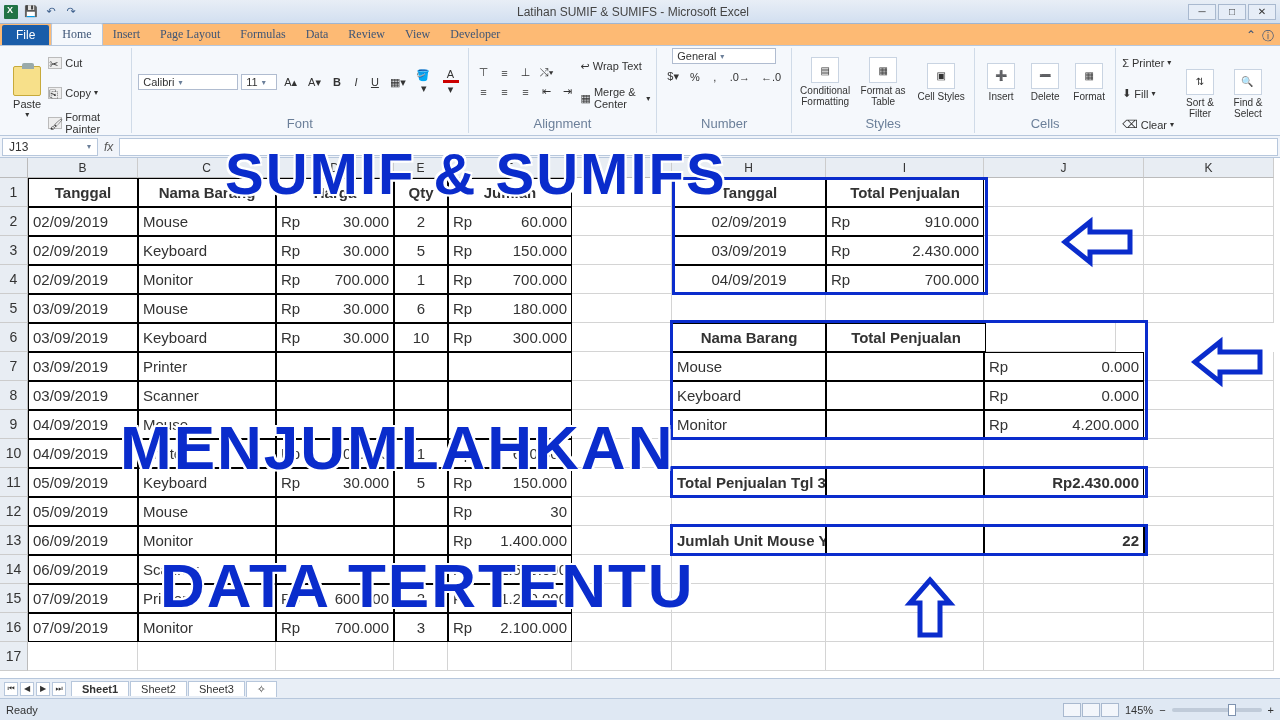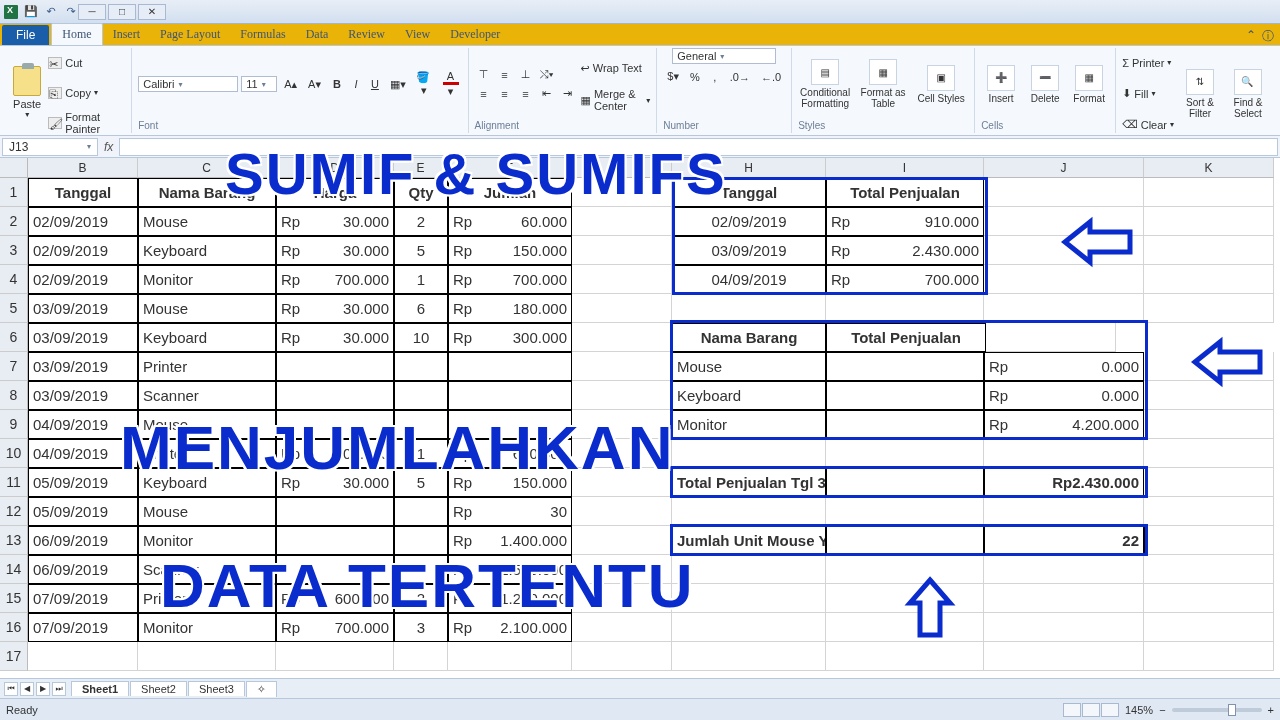--- a/index.html
+++ b/index.html
@@ -9,31 +9,31 @@
 .titlebar { height: 24px; background: linear-gradient(#e8eef6,#d2dff0); display: flex; align-items: center; padding: 0 4px; border-bottom: 1px solid #9fb5d1; }
 .titlebar .qat { display: flex; align-items: center; gap: 6px; }
 .titlebar .qat .excel-icon { width: 14px; height: 14px; background: #217346; border-radius: 1px; position: relative; }
 .titlebar .qat .excel-icon::after { content: "X"; color: #fff; font-size: 9px; font-weight: bold; position: absolute; left: 3px; top: 0; }
 .titlebar .qat .ico { width: 14px; height: 14px; display: flex; align-items: center; justify-content: center; color: #3b5d8a; }
 .titlebar .title { flex: 1; text-align: center; font-size: 12px; color: #444; }
 .titlebar .winbtns { display: flex; gap: 2px; }
 .titlebar .winbtns div { width: 28px; height: 16px; border: 1px solid #a9b9cf; background: #e6edf7; display: flex; align-items: center; justify-content: center; font-size: 10px; }
 
 
-.ribbon-tabs { height: 22px; background: #eab308; display: flex; align-items: flex-end; padding-left: 2px; border-bottom: 1px solid #b7c7dc; }
+.ribbon-tabs { height: 22px; background: #fdba74; display: flex; align-items: flex-end; padding-left: 2px; border-bottom: 1px solid #b7c7dc; }
 .ribbon-tabs .filetab { background: #1a5da9; color: #fff; padding: 3px 14px; font-size: 12px; border-radius: 2px 2px 0 0; margin-right: 2px; }
 .ribbon-tabs .tab { padding: 3px 10px; font-size: 12px; color: #3e5576; font-family: Liberation Serif, serif; }
 .ribbon-tabs .tab.active { background: #f5f8fc; border: 1px solid #b7c7dc; border-bottom: none; border-radius: 2px 2px 0 0; }
 .ribbon-tabs .right { margin-left: auto; display: flex; gap: 6px; padding-right: 6px; color: #3e5576; font-size: 12px; }
 
 
 .ribbon { height: 90px; background: #f5f8fc; border-bottom: 1px solid #b7c7dc; display: flex; padding: 2px 4px; }
 .rgroup { border-right: 1px solid #d0dbe8; padding: 0 6px; display: flex; flex-direction: column; }
 .rgroup .gbody { flex: 1; display: flex; align-items: center; gap: 4px; }
-.rgroup .glabel { text-align: left; font-size: 10px; color: #6b7f99; padding-bottom: 2px; }
+.rgroup .glabel { text-align: center; font-size: 13px; color: #6b7f99; padding-bottom: 2px; }
 .paste-big { display: flex; flex-direction: column; align-items: center; width: 40px; }
 .paste-big .pico { width: 28px; height: 30px; background: #f7e08a; border: 1px solid #c7aa3b; margin-bottom: 2px; border-radius: 2px; position: relative; }
 .paste-big .pico::after { content: ""; position: absolute; top: -4px; left: 8px; width: 12px; height: 6px; background: #9aa; border-radius: 2px 2px 0 0; }
 .clip-side { display: flex; flex-direction: column; gap: 1px; font-size: 11px; }
 .clip-side .row { display: flex; align-items: center; gap: 3px; }
 .clip-side .ico { width: 14px; height: 12px; border: 1px solid #bbb; background: #eee; }
 .font-box { display: flex; flex-direction: row; gap: 3px; }
 .font-row { display: flex; gap: 3px; align-items: center; }
 .sel { border: 1px solid #b0bcd0; background: #fff; padding: 1px 4px; font-size: 11px; display: flex; align-items: center; }
 .sel .dd { margin-left: 4px; color: #6b7f99; font-size: 8px; }
@@ -103,20 +103,21 @@
 </head>
 <body>
 
 <div class="titlebar">
   <div class="qat">
     <div class="excel-icon"></div>
     <div class="ico">💾</div>
     <div class="ico">↶</div>
     <div class="ico">↷</div>
   </div>
+  <div class="title">Latihan SUMIF &amp; SUMIFS  -  Microsoft Excel</div>
   <div class="winbtns">
     <div>─</div>
     <div>□</div>
     <div>✕</div>
   </div>
 </div>
 
 <div class="ribbon-tabs">
   <div class="filetab">File</div>
   <div class="tab active">Home</div>

